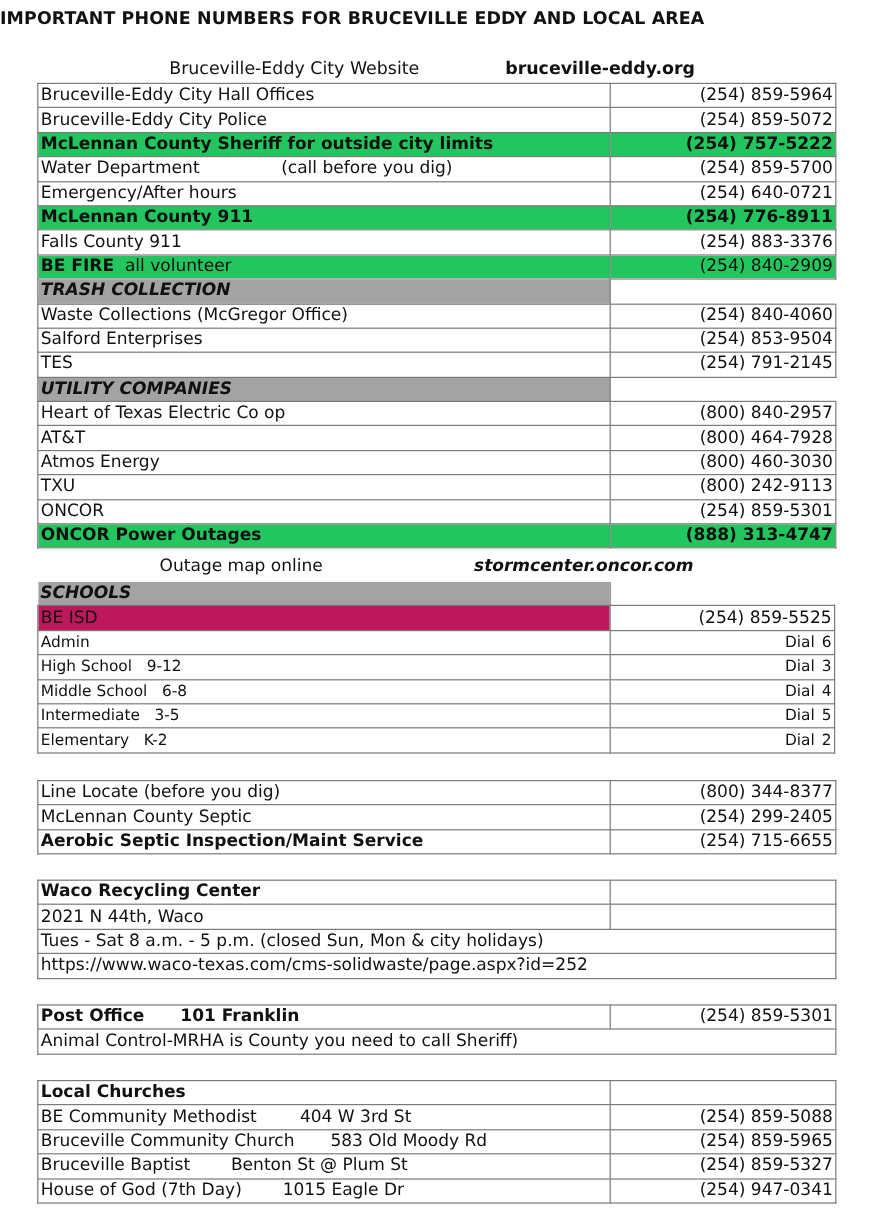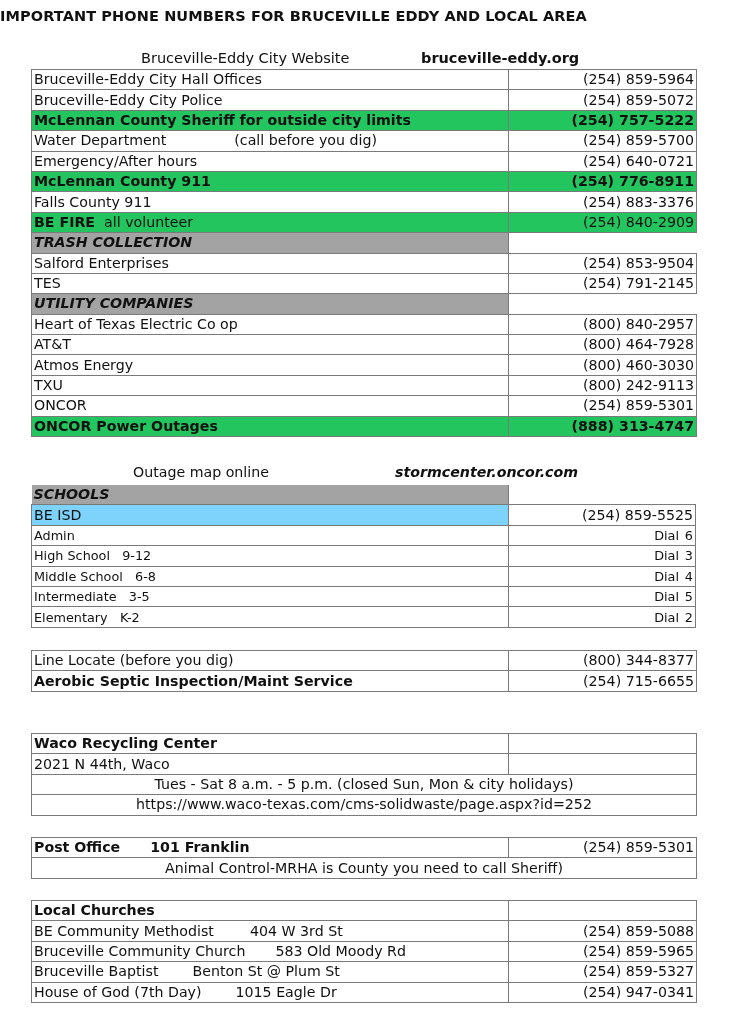--- a/index.html
+++ b/index.html
@@ -28,21 +28,21 @@
     border: 1px solid #7a7a7a; white-space: nowrap; overflow: hidden;
   }
   .tbl td.c1 { width: 472px; }
   .tbl td.c2 { width: 183px; text-align: right; }
   .tbl tr.gray td { background: #22c55e; }
   .tbl tr.bold td { font-weight: bold; }
   .tbl tr.sec td.c1 { background: #a3a3a3; font-weight: bold; font-style: italic; }
   .tbl tr.sec td.c2 { background: #ffffff; border-top: none; border-right: none; border-bottom-color: #7a7a7a; }
   .tbl td.small { font-size: 12.8px; }
   .tbl td .dialnum { display: inline-block; width: 14px; text-align: right; }
-  .tbl td.span { text-align: center; }
+  .tbl td.span { text-align: left; }
 
   .outage-line {
     position: absolute; left: 31px; width: 662px; height: 19px; font-size: 14.2px;
   }
   .outage-line .lbl { position: absolute; left: 102px; top: 0; }
   .outage-line .val { position: absolute; left: 364px; top: 0; font-weight: bold; font-style: italic; }
 </style>
 </head>
 <body>
 
@@ -86,20 +86,24 @@
   <tr class="gray">
     <td class="c1"><span style="font-weight:bold;">BE FIRE</span>&nbsp; <span>all volunteer</span></td>
     <td class="c2">(254) 840-2909</td>
   </tr>
 
   <tr class="sec">
     <td class="c1">TRASH COLLECTION</td>
     <td class="c2"></td>
   </tr>
   <tr>
+    <td class="c1">Waste Collections (McGregor Office)</td>
+    <td class="c2">(254) 840-4060</td>
+  </tr>
+  <tr>
     <td class="c1">Salford Enterprises</td>
     <td class="c2">(254) 853-9504</td>
   </tr>
   <tr>
     <td class="c1">TES</td>
     <td class="c2">(254) 791-2145</td>
   </tr>
 
   <tr class="sec">
     <td class="c1">UTILITY COMPANIES</td>
@@ -137,21 +141,21 @@
   <span class="val">stormcenter.oncor.com</span>
 </div>
 
 <table class="tbl" style="top:485px;">
   <tbody>
       <tr class="sec">
     <td class="c1" style="border-top:none;border-left:none;">SCHOOLS</td>
     <td class="c2" style="border-bottom:none;"></td>
   </tr>
   <tr>
-    <td class="c1" style="background:#7dd3fc;">BE ISD</td>
+    <td class="c1" style="background:#be185d;">BE ISD</td>
     <td class="c2">(254) 859-5525</td>
   </tr>
   <tr>
     <td class="c1 small"><span>Admin</span></td>
     <td class="c2 small"><span>Dial</span><span class="dialnum">6</span></td>
   </tr>
   <tr>
     <td class="c1 small"><span>High School</span>&nbsp;&nbsp; <span>9-12</span></td>
     <td class="c2 small"><span>Dial</span><span class="dialnum">3</span></td>
   </tr>
@@ -170,20 +174,24 @@
 </tbody>
   </table>
 
 <table class="tbl" style="top:650px;">
   <tbody>
       <tr>
     <td class="c1">Line Locate (before you dig)</td>
     <td class="c2">(800) 344-8377</td>
   </tr>
   <tr>
+    <td class="c1">McLennan County Septic</td>
+    <td class="c2">(254) 299-2405</td>
+  </tr>
+  <tr>
     <td class="c1" style="font-weight:bold;">Aerobic Septic Inspection/Maint Service</td>
     <td class="c2">(254) 715-6655</td>
   </tr>
 </tbody>
   </table>
 
 <table class="tbl" style="top:733px;">
   <tbody>
       <tr>
     <td class="c1" style="font-weight:bold;">Waco Recycling Center</td>

